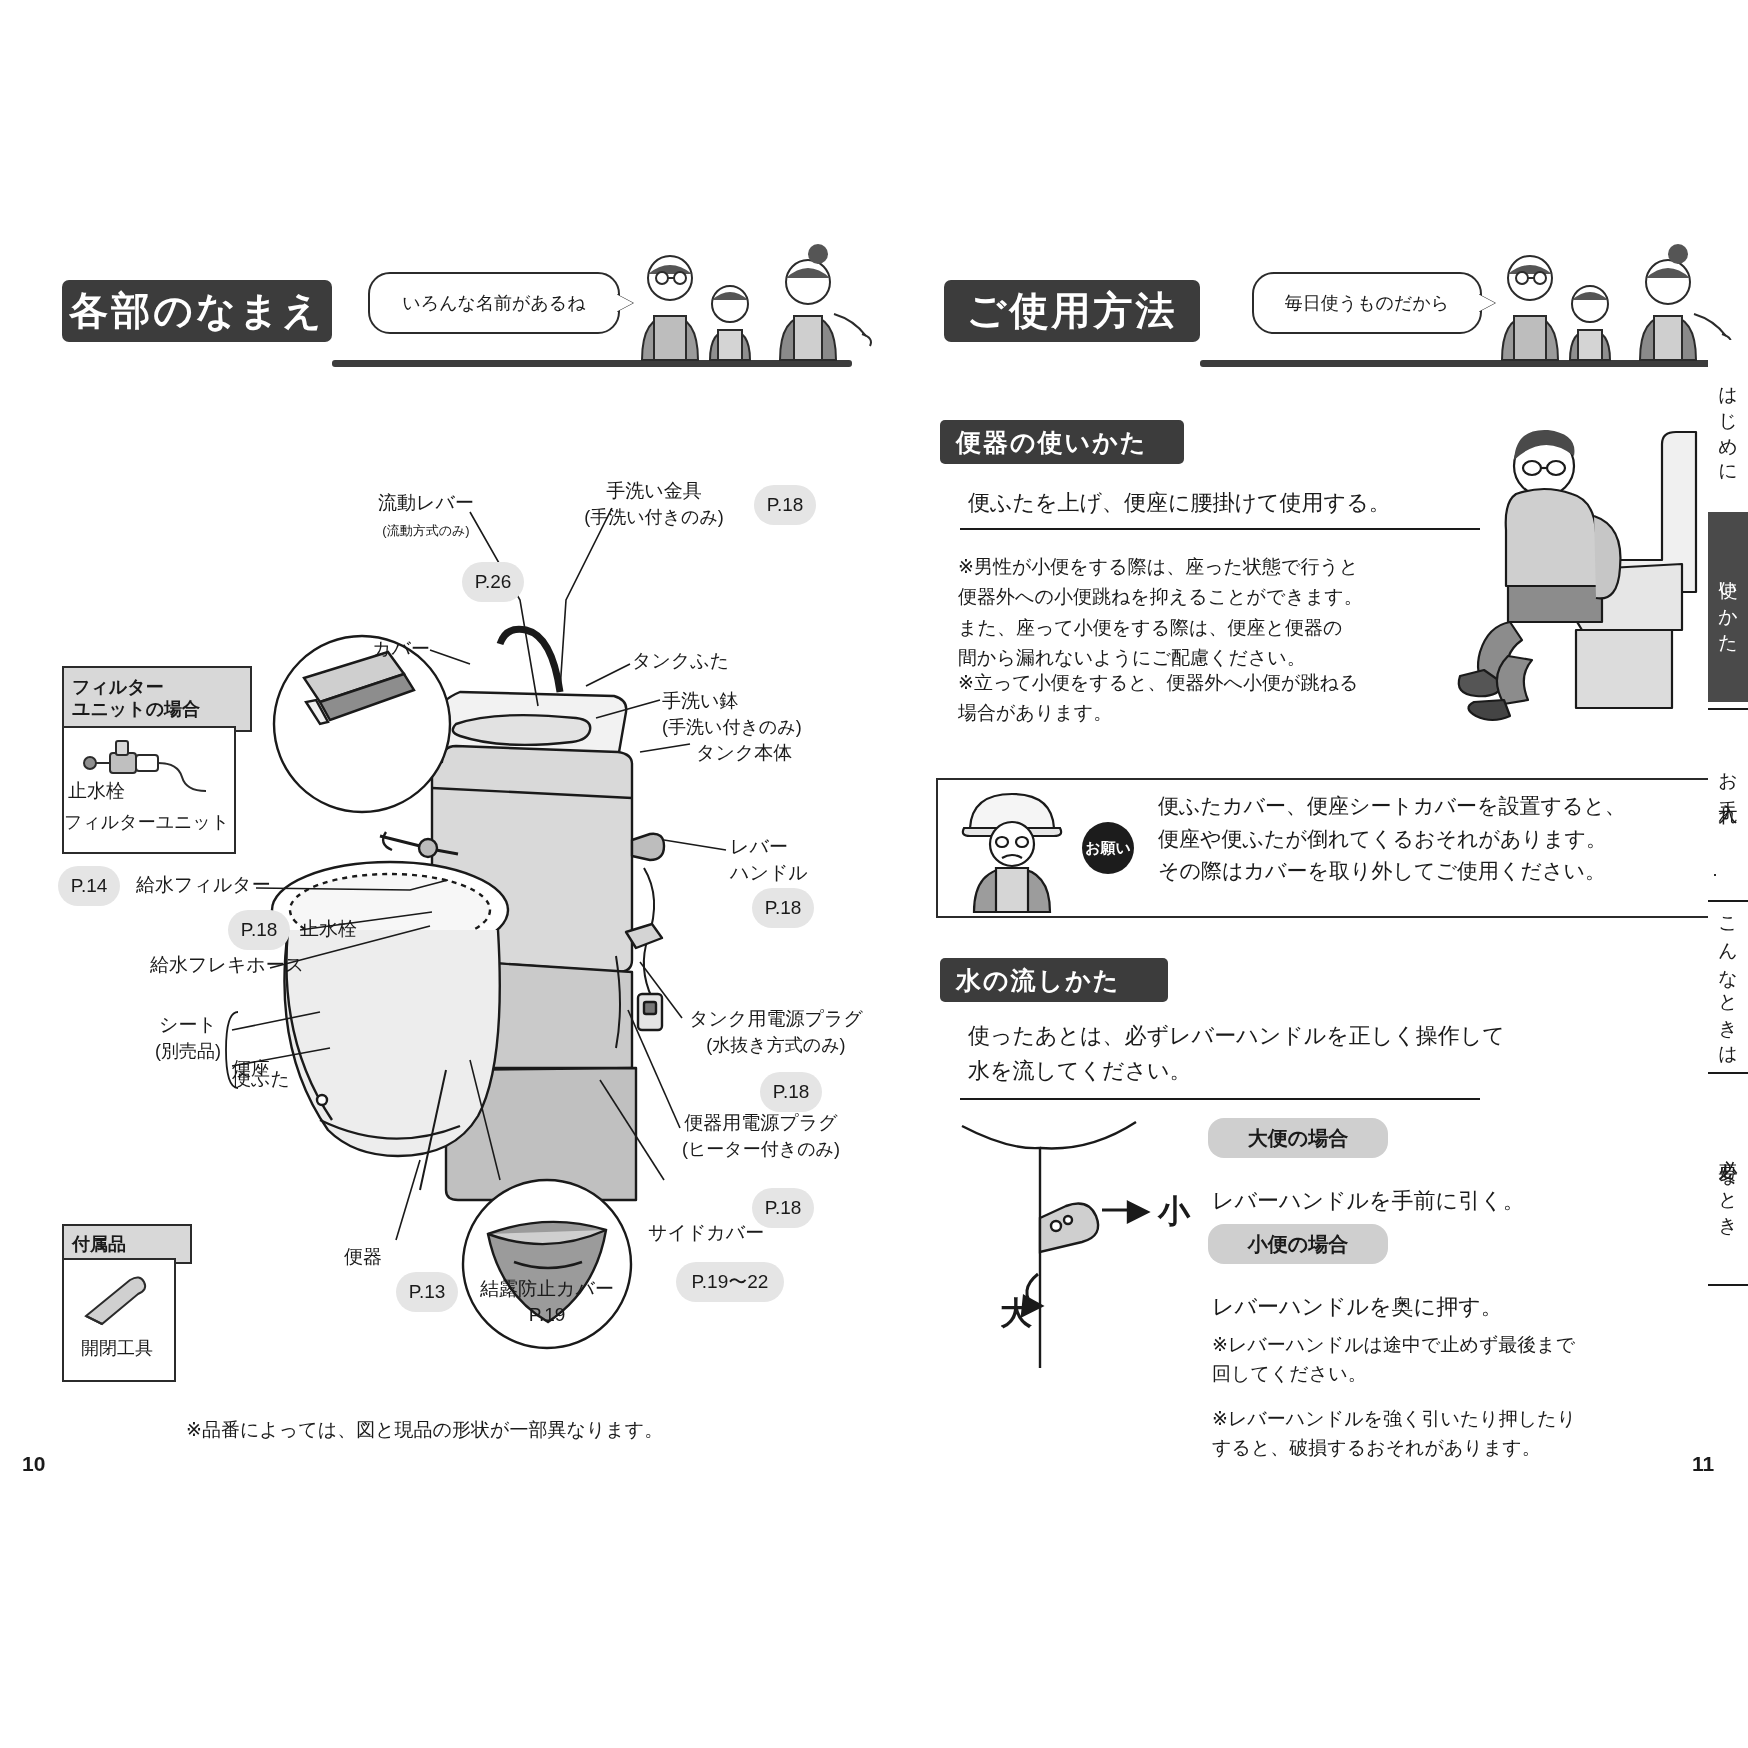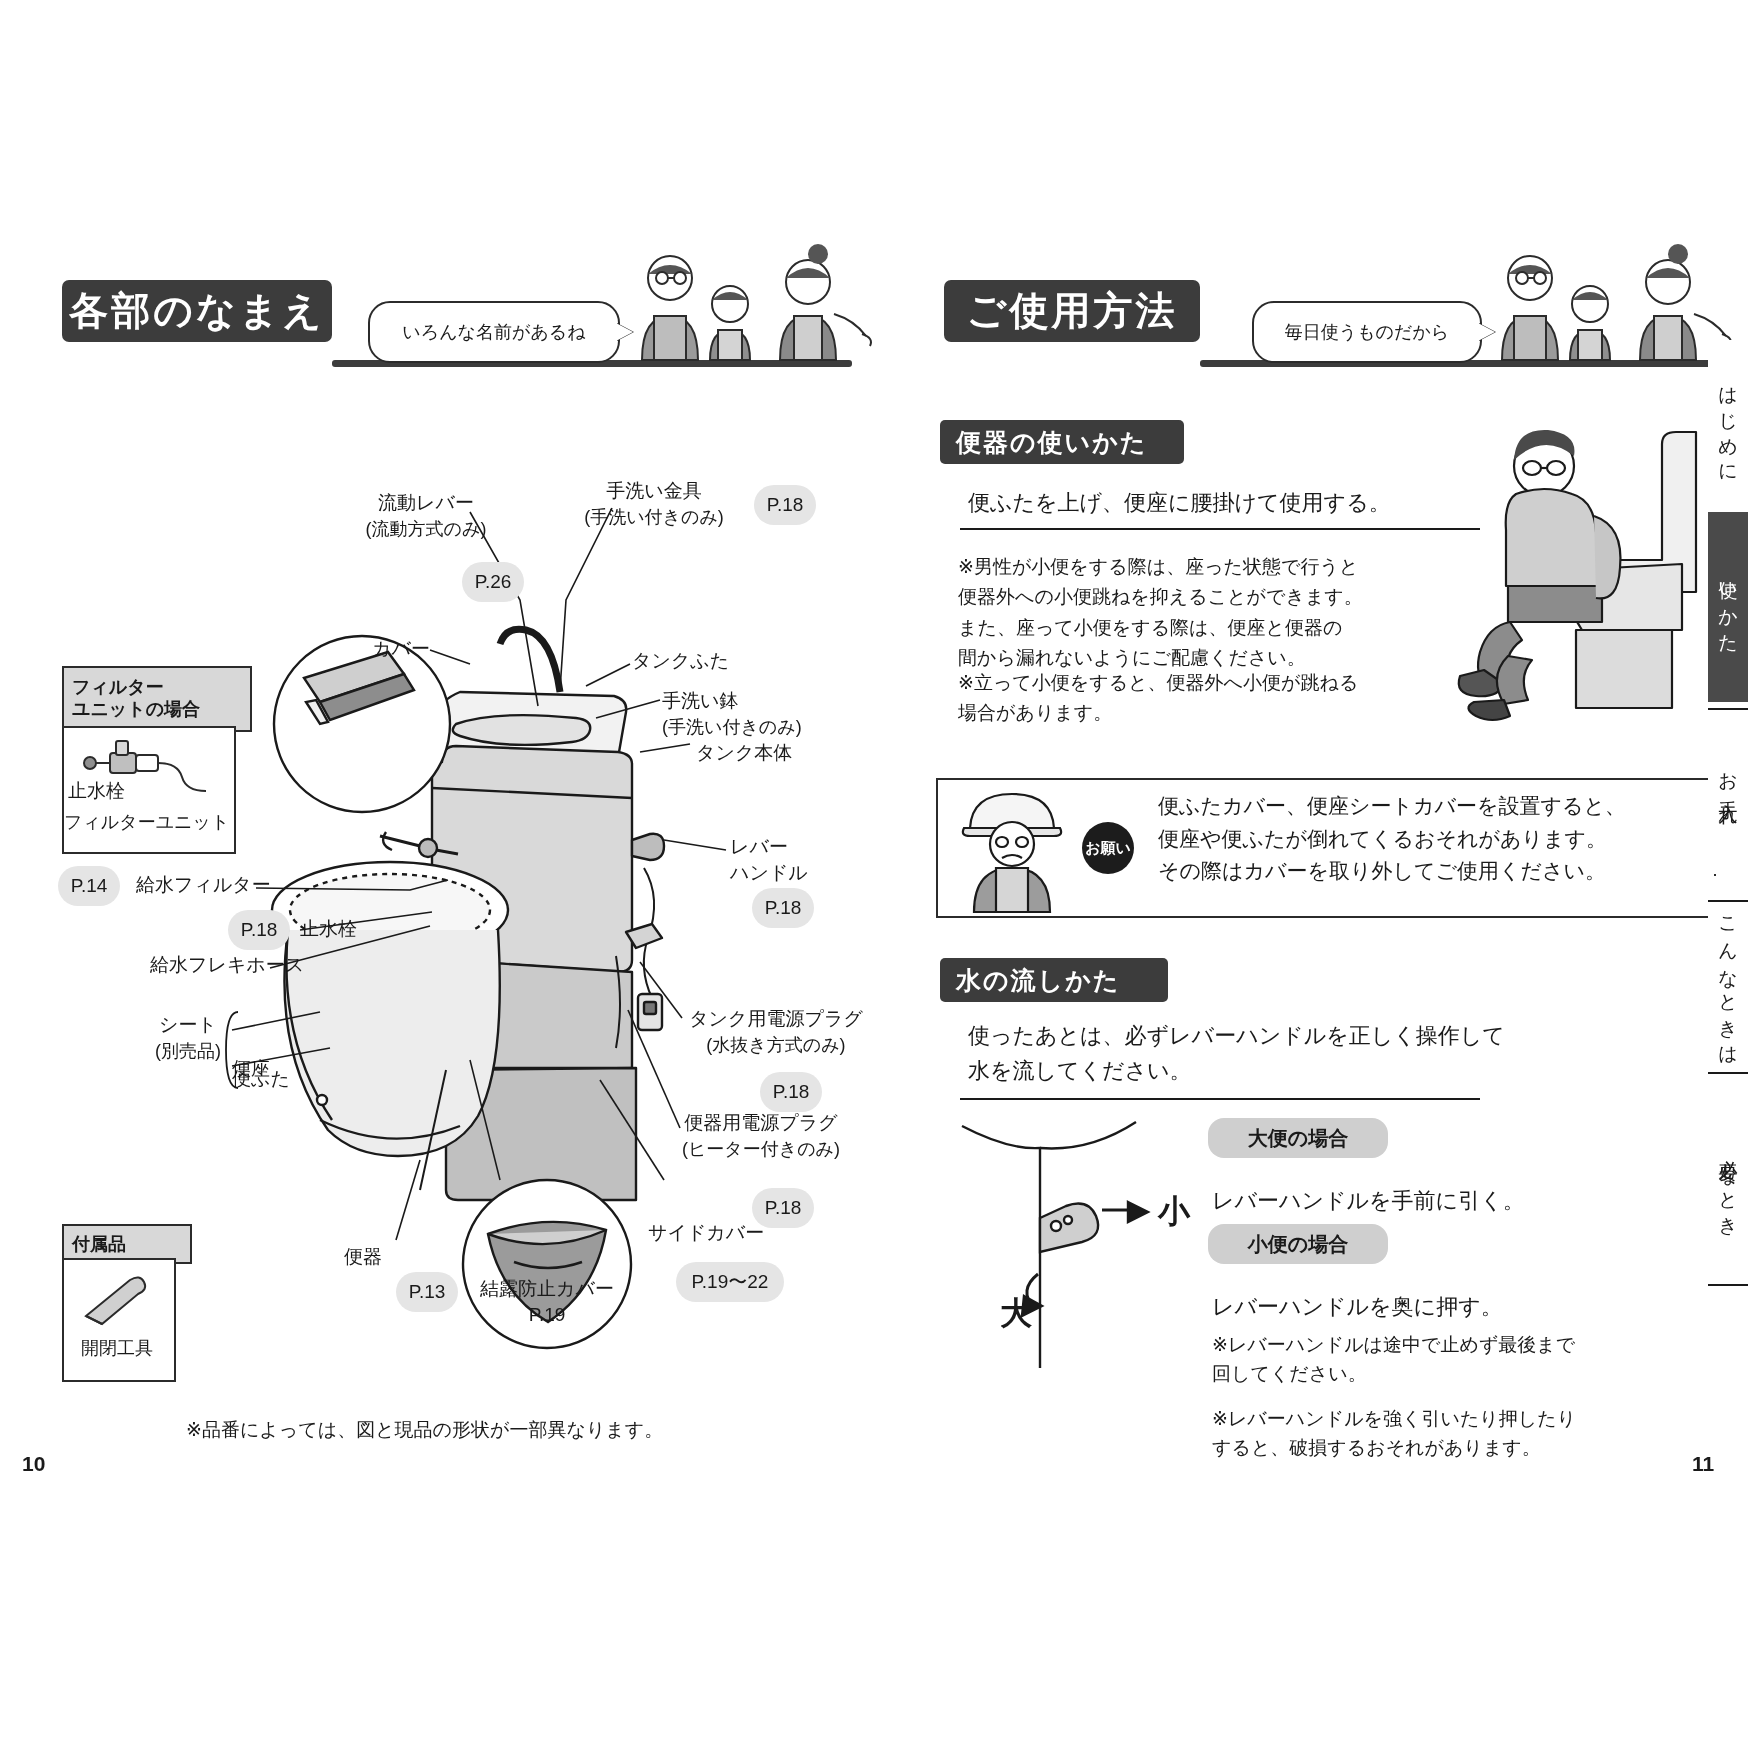--- a/index.html
+++ b/index.html
@@ -3,21 +3,21 @@
 <meta charset="utf-8">
 <style>
   html,body{margin:0;padding:0;background:#ffffff;}
   body{width:1748px;height:1748px;position:relative;font-family:"Liberation Sans","DejaVu Sans",sans-serif;color:#1a1a1a;overflow:hidden;}
   .page{position:absolute;left:0;top:0;width:1748px;height:1340px;}
 
   
   .hdr{position:absolute;background:#3c3c3c;color:#fff;border-radius:7px;display:flex;align-items:center;justify-content:center;font-weight:bold;letter-spacing:3px;}
   .hdr-big{font-size:39px;}
   .bar{position:absolute;background:#3c3c3c;height:7px;border-radius:3px;}
-  .bubble{position:absolute;border:2px solid #2b2b2b;border-radius:22px;background:#fff;display:flex;align-items:center;justify-content:center;font-size:18px;margin-top:29px;}
+  .bubble{position:absolute;border:2px solid #2b2b2b;border-radius:22px;background:#fff;display:flex;align-items:center;justify-content:center;font-size:18px;}
   .bubble:after{content:"";position:absolute;right:-15px;top:50%;margin-top:-9px;width:0;height:0;border-top:9px solid transparent;border-bottom:9px solid transparent;border-left:17px solid #fff;filter:drop-shadow(1px 0 0 #2b2b2b);}
   .secttl{position:absolute;background:#3c3c3c;color:#fff;border-radius:5px;display:flex;align-items:center;padding:0 16px;font-size:25px;font-weight:bold;letter-spacing:2px;}
   .txt{position:absolute;font-size:19px;line-height:1.5;}
   .txt-s{position:absolute;font-size:17px;line-height:1.55;}
   .pill{position:absolute;background:#e5e5e5;border-radius:50%/50%;display:flex;align-items:center;justify-content:center;font-size:19px;color:#1a1a1a;border-radius:26px;}
   .label{position:absolute;font-size:19px;line-height:1.35;}
   .label.c{text-align:center;}
   .label.r{text-align:right;}
   .boxed{position:absolute;border:2px solid #2b2b2b;background:#fff;}
   .boxhdr{position:absolute;background:#d8d8d8;border:2px solid #2b2b2b;font-size:18px;font-weight:bold;display:flex;align-items:center;padding:0 8px;}
@@ -179,21 +179,21 @@
       <path d="M682 1018 L640 962"></path>
       <path d="M680 1128 L628 1010"></path>
       <path d="M396 1240 L420 1160"></path>
       <path d="M664 1180 L600 1080"></path>
       <path d="M500 1180 L470 1060"></path>
     </g>
   </svg>
 
   <div class="label c" style="left:336px;top:490px;width:180px;">
     <span>流動レバー</span><br>
-    <span style="font-size:18px">(流動方式のみ)</span>
+    <span style="font-size:13px">(流動方式のみ)</span>
   </div>
   <div class="pill" style="left:462px;top:562px;width:62px;height:40px;">P.26</div>
 
   <div class="label c" style="left:564px;top:478px;width:180px;">
     <span>手洗い金具</span><br>
     <span style="font-size:18px">(手洗い付きのみ)</span>
   </div>
   <div class="pill" style="left:754px;top:485px;width:62px;height:40px;">P.18</div>
 
   <div class="label r" style="left:300px;top:636px;width:130px;">カバー</div>

